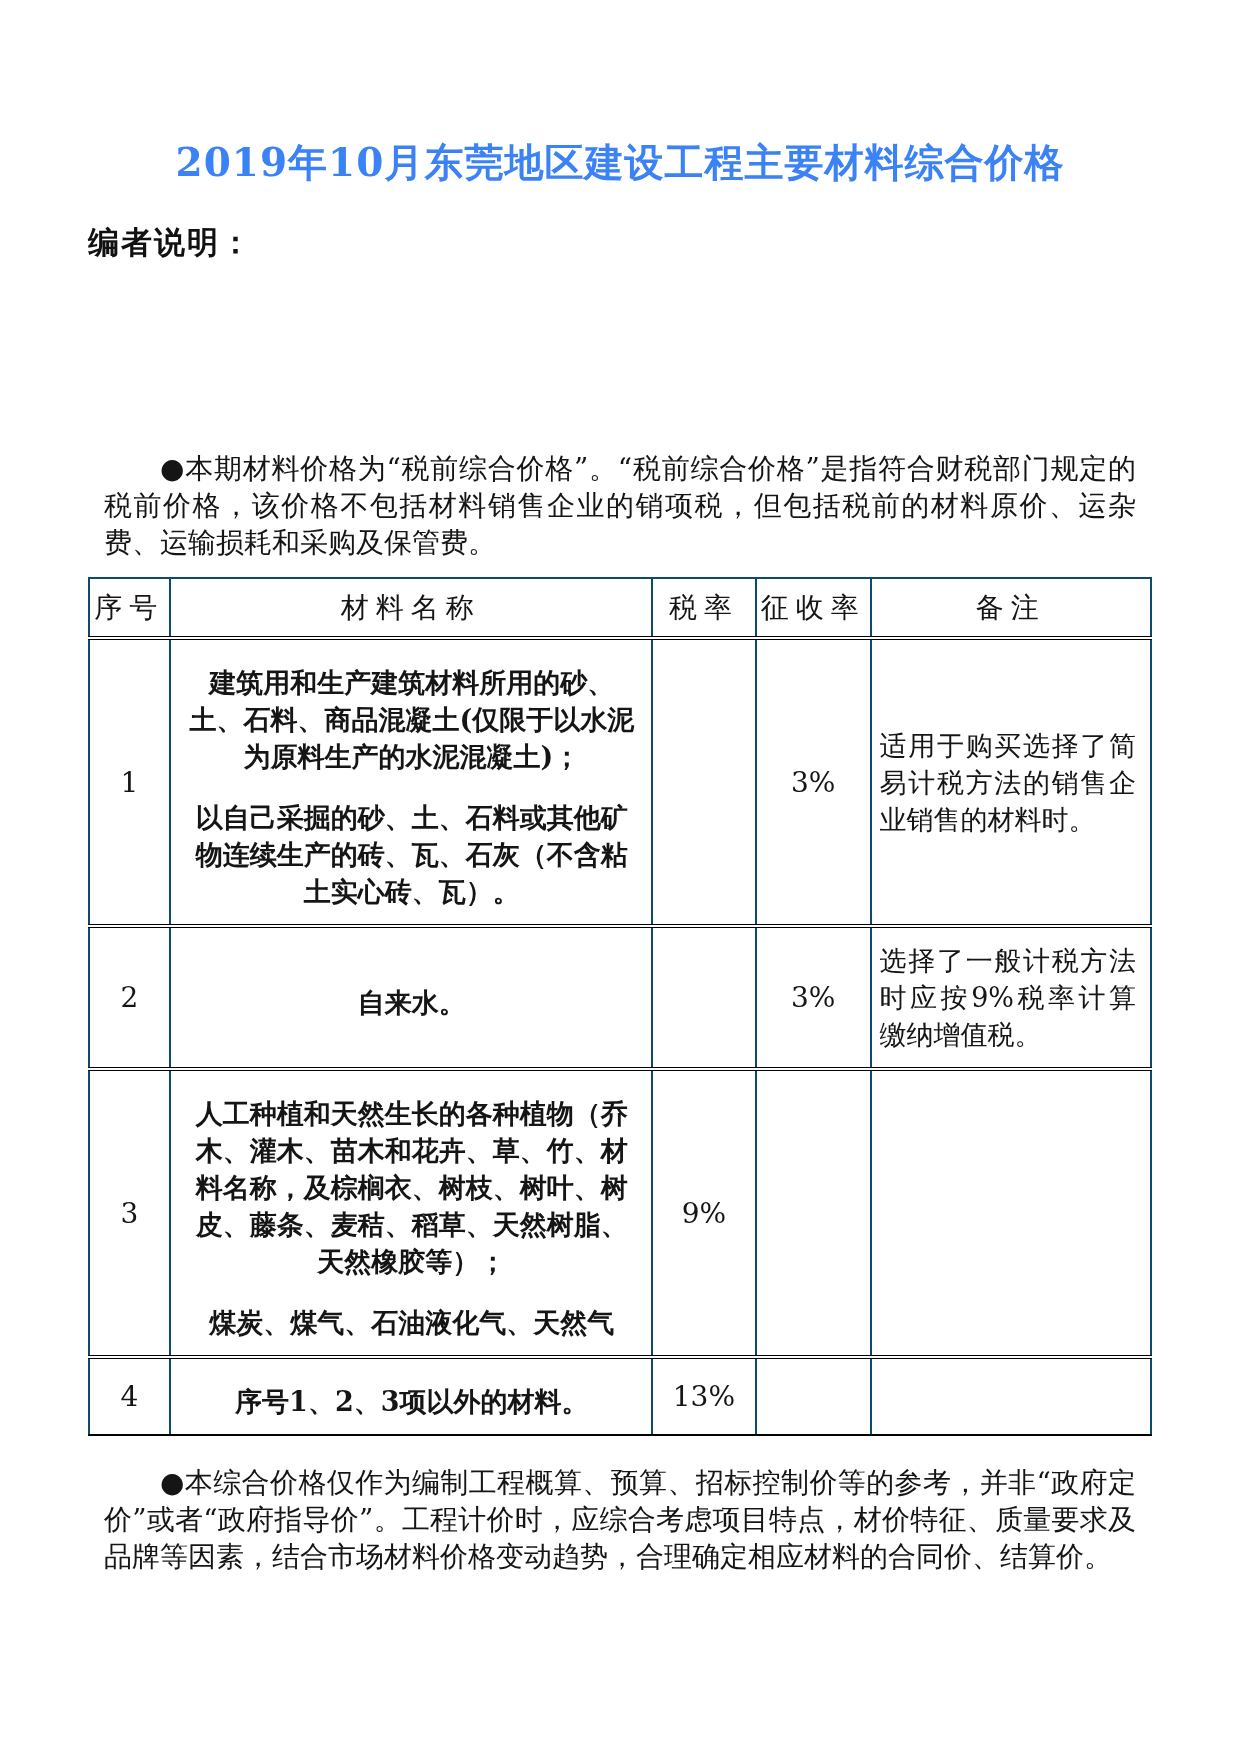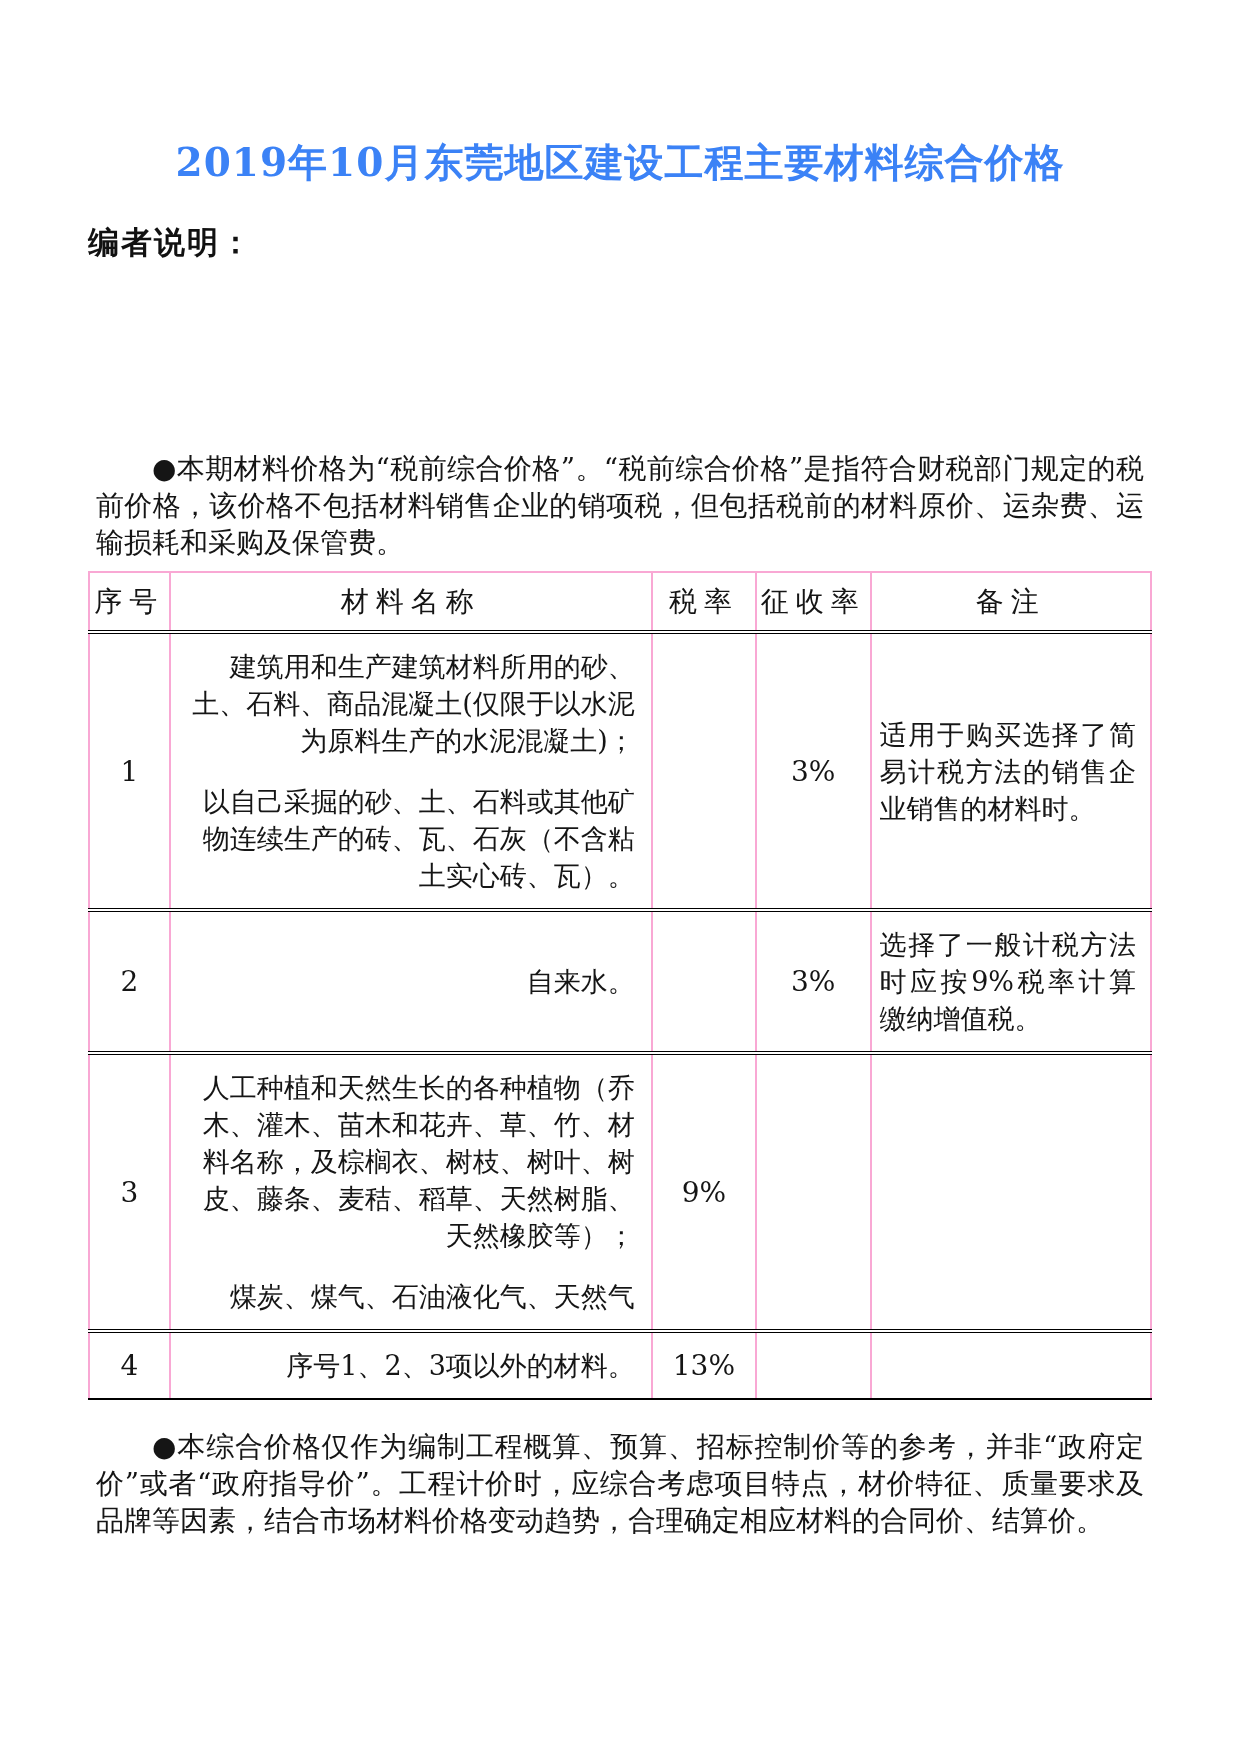--- a/index.html
+++ b/index.html
@@ -29,37 +29,37 @@
   .editor-label {
     margin-top: 32px;
     font-size: 31px;
     font-weight: 700;
     letter-spacing: 2px;
   }
   .intro-block {
     margin-top: 186px;
   }
   .para {
-    margin: 8px;
+    margin: 16px;
     font-size: 28px;
     line-height: 37px;
     text-align: justify;
     text-indent: 56px;
     color: #151515;
   }
   .para + .para { margin-top: 1px; }
 
   table.tax-table {
     width: 100%;
     border-collapse: collapse;
     margin-top: 10px;
     table-layout: fixed;
   }
   .tax-table th, .tax-table td {
-    border: 2px solid #f9a8d4;
+    border: 2px solid #0c4a6e;
     vertical-align: middle;
     font-weight: normal;
     color: #151515;
   }
   
   .tax-table thead th { border-bottom: 4px double #000; }
   .tax-table tbody tr.dbl td { border-bottom: 4px double #000; }
   .tax-table tbody tr:last-child td { border-bottom: 2px solid #000; }
 
   .tax-table thead th {
@@ -70,21 +70,21 @@
   }
   .col-no    { width: 7.6%; }
   .col-mat   { width: 45.4%; }
   .col-rate  { width: 9.8%; }
   .col-levy  { width: 10.8%; }
   .col-note  { width: 26.4%; }
 
   .tax-table td { font-size: 27px; line-height: 37px; }
   td.cell-no   { text-align: center; font-size: 28px; }
   td.cell-rate, td.cell-levy { text-align: center; font-size: 28px; }
-  td.cell-mat  { padding: 14px 16px 14px 18px; text-align: right; }
+  td.cell-mat  { padding: 24px 16px 14px 18px; text-align: center; font-weight: bold; }
   td.cell-mat p { margin: 0; }
   td.cell-mat p + p { margin-top: 24px; }
   td.cell-note { padding: 14px 14px 14px 8px; text-align: justify; }
 
   tr.row-1 td { height: 218px; }
   tr.row-2 td { height: 126px; }
   tr.row-3 td { height: 224px; }
   tr.row-4 td { height: 64px; }
 
   .footer-block { margin-top: 28px; }

